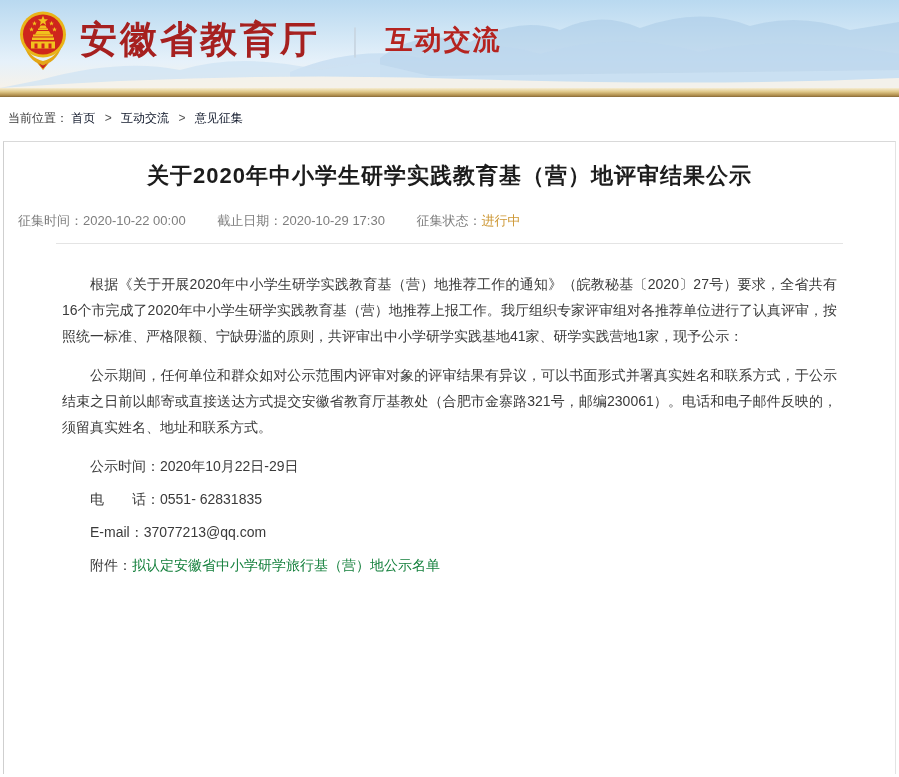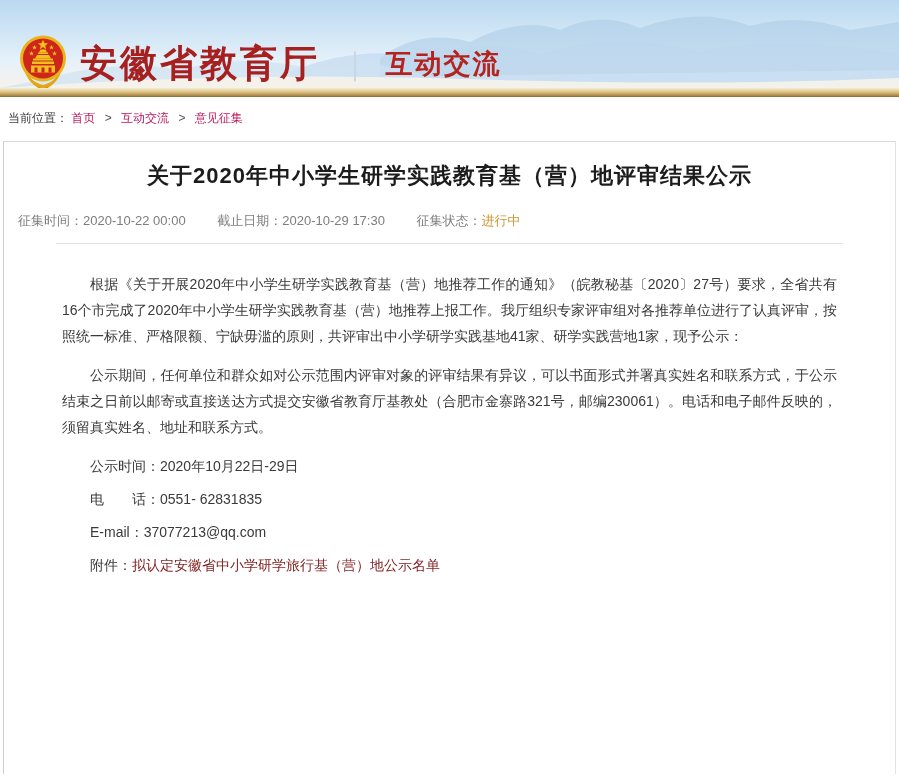--- a/index.html
+++ b/index.html
@@ -7,32 +7,32 @@
   body { font-family:"Liberation Sans","DejaVu Sans",sans-serif; }
   .page { width:899px; height:777px; overflow:hidden; background:#fff; }
 
   
   .banner{
     position:relative; height:88px;
     background:linear-gradient(180deg,#b9d9f0 0%,#cfe5f5 35%,#e6f1fa 70%,#f6f2ea 100%);
     overflow:hidden;
   }
   .banner svg.mtn{ position:absolute; left:0; top:0; width:899px; height:88px; }
-  .banner-inner{ position:absolute; left:18px; top:32px; display:flex; align-items:center; }
+  .banner-inner{ position:absolute; left:18px; top:8px; display:flex; align-items:center; }
   .emblem{ width:50px; height:64px; margin-right:12px; cursor:pointer; }
   .site-name{ font-size:37px; font-weight:bold; color:#a6201f; letter-spacing:3px; line-height:60px; cursor:pointer; }
   .banner-sep{ font-size:30px; color:#c8d6e2; margin:0 16px 0 20px; font-weight:200; }
   .section-name{ font-size:27px; font-weight:bold; color:#b5231f; letter-spacing:2px; }
 
   .gold-band{ height:9px;
     background:linear-gradient(180deg,#f5ecd2 0%,#e0c98b 40%,#b3914e 80%,#86693a 100%); }
 
   
   .breadcrumb{ height:44px; background:#fff; padding:13px 0 0 8px; font-size:12px; color:#3b3b3b; }
-  .breadcrumb a{ color:#be185d; text-decoration:none; cursor:pointer; }
+  .breadcrumb a{ color:#0f172a; text-decoration:none; cursor:pointer; }
   .crumb-sep{ margin:0 6px; color:#555; }
 
   
   .card{
     margin:0 3px; height:633px; background:#fff;
     border-top:1px solid #d9d9d9; border-left:1px solid #cfcfcf; border-right:1px solid #e3e3e3;
   }
   .article-title{
     margin:19px 40px 0; text-align:center;
     font-size:22px; font-weight:bold; color:#1c1c1c; letter-spacing:1px; line-height:30px;
@@ -41,21 +41,21 @@
   .meta .pair{ margin:0 14px; white-space:nowrap; }
   .meta .status-val{ color:#cd9733; }
   .rule{ margin:13px 52px 0; border-bottom:1px solid #e4e4e4; }
 
   .content{
     padding:27px 58px 0; font-size:14px; color:#3a3a3a;
     line-height:26px; text-align:justify;
   }
   .para{ text-indent:2em; margin:0 0 13px; }
   .info{ text-indent:2em; margin:0 0 7px; line-height:26px; }
-  .attach-link{ color:#7f1d1d; text-decoration:none; cursor:pointer; }
+  .attach-link{ color:#15803d; text-decoration:none; cursor:pointer; }
 </style>
 </head>
 <body>
 
 <div class="page">
 
   <div class="banner">
     <svg class="mtn" viewBox="0 0 899 88" preserveAspectRatio="none">
       <path d="M380,58 Q420,28 470,42 Q520,16 560,30 Q600,10 640,28 Q700,6 750,26 Q800,12 850,30 L899,22 L899,88 L380,88 Z" fill="#a9cbe6" opacity="0.55"></path>
       <path d="M290,72 Q360,44 420,58 Q480,36 540,54 Q620,30 700,52 Q780,34 899,54 L899,88 L290,88 Z" fill="#bcd7ee" opacity="0.6"></path>

